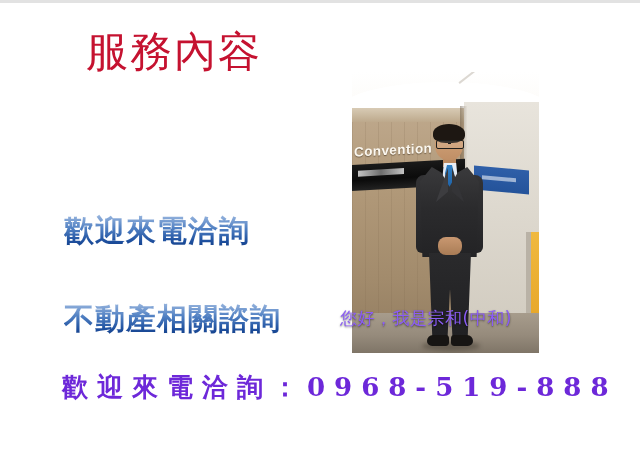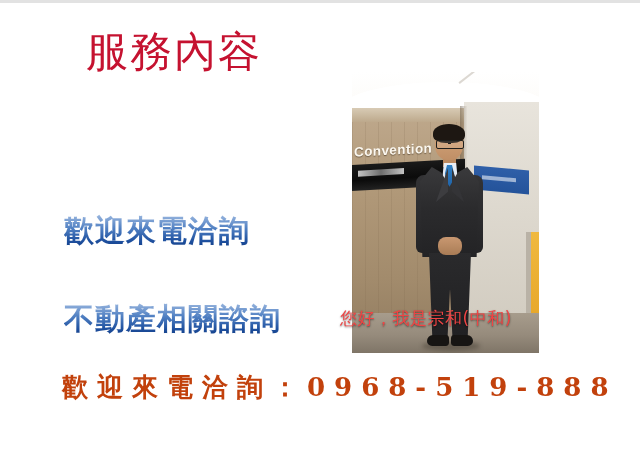--- a/index.html
+++ b/index.html
@@ -58,21 +58,21 @@
   .bullet-3 { left: 64px; top: 296px; margin-top: 6px; }
 
   
   .cta {
     position: absolute;
     left: 62px; top: 372px;
     font-family: "DejaVu Serif", "Liberation Serif", serif;
     font-size: 26px;
     font-weight: 700;
     letter-spacing: 9px;
-    color: #c2410c;
+    color: #6d28d9;
     white-space: nowrap;
     line-height: 1.2;
   }
 
   
   .photo {
     position: absolute;
     left: 352px; top: 72px;
     width: 187px; height: 281px;
     overflow: hidden;
@@ -292,21 +292,21 @@
     background: rgba(40,34,26,.35); filter: blur(2px);
   }
 
   
   .photo-caption {
     position: absolute;
     left: 340px; top: 307px;
     font-family: "DejaVu Sans", "Liberation Sans", sans-serif;
     font-size: 17px;
     font-weight: 400;
-    color: #ef4444;
+    color: #8b5cf6;
     letter-spacing: .5px;
     white-space: nowrap;
     text-shadow: 0 1px 2px rgba(0,0,0,.55);
     z-index: 5;
   }
 </style>
 </head>
 <body>
 
 <div id="slide">

